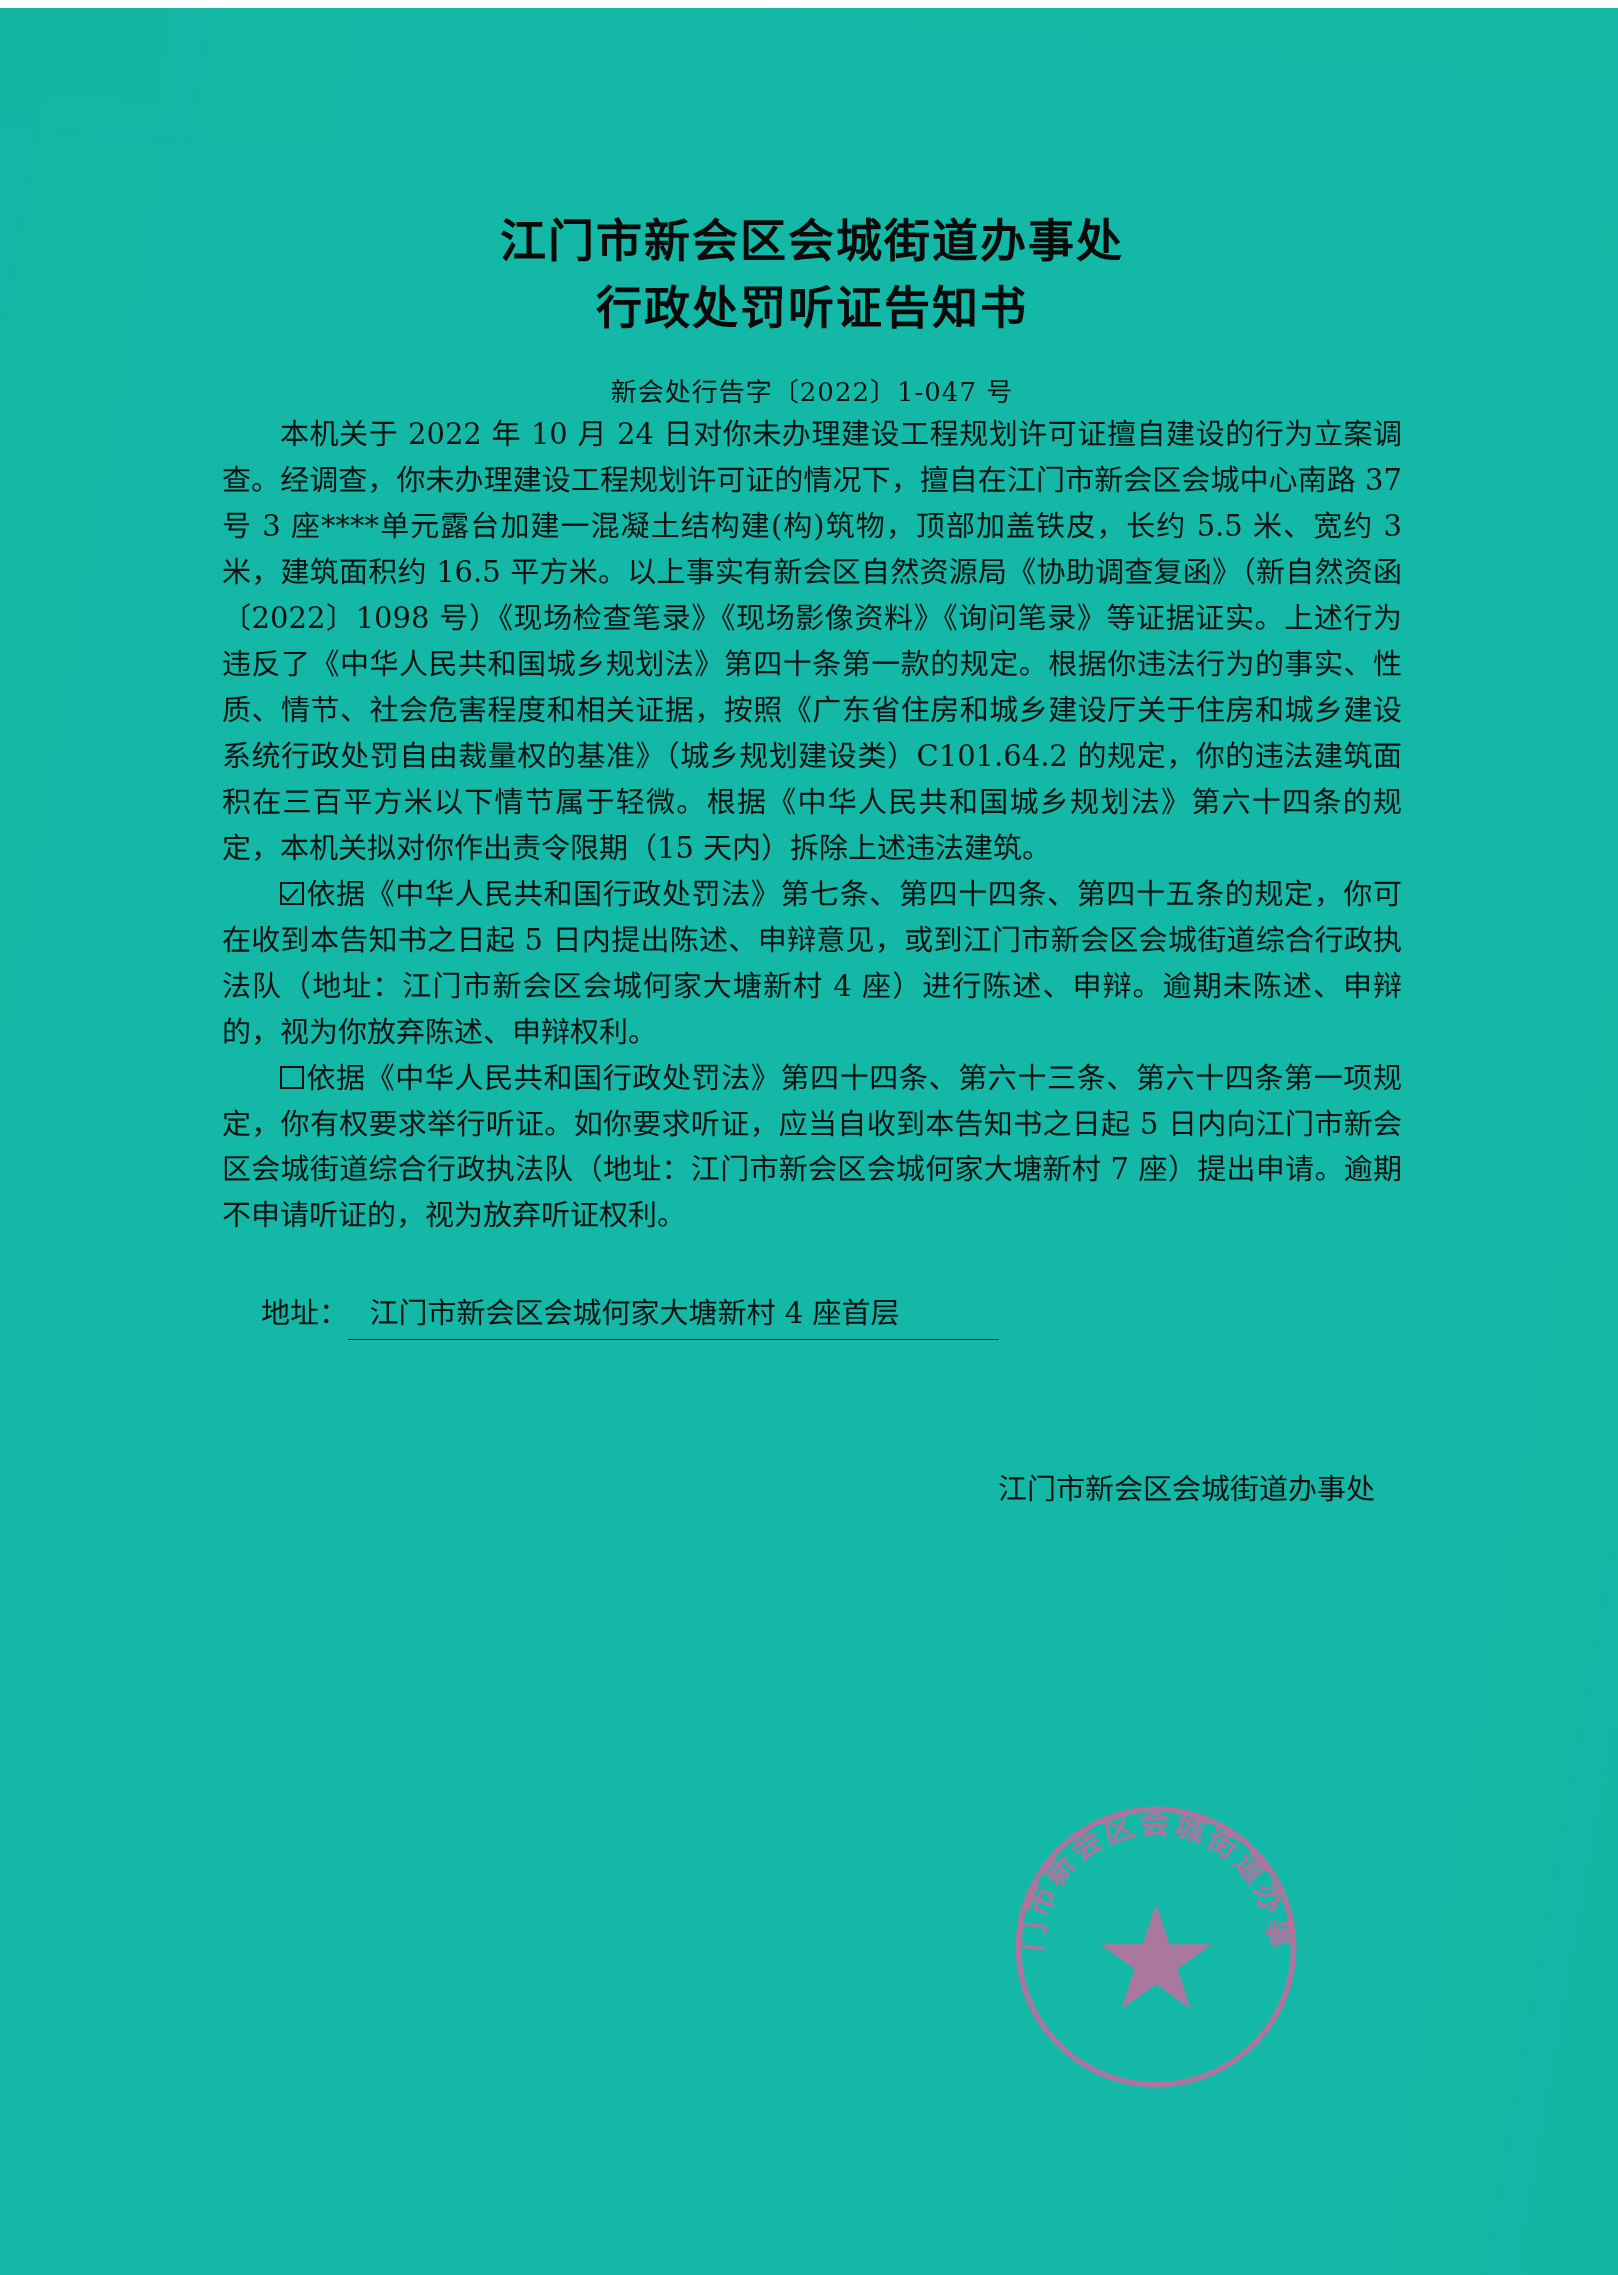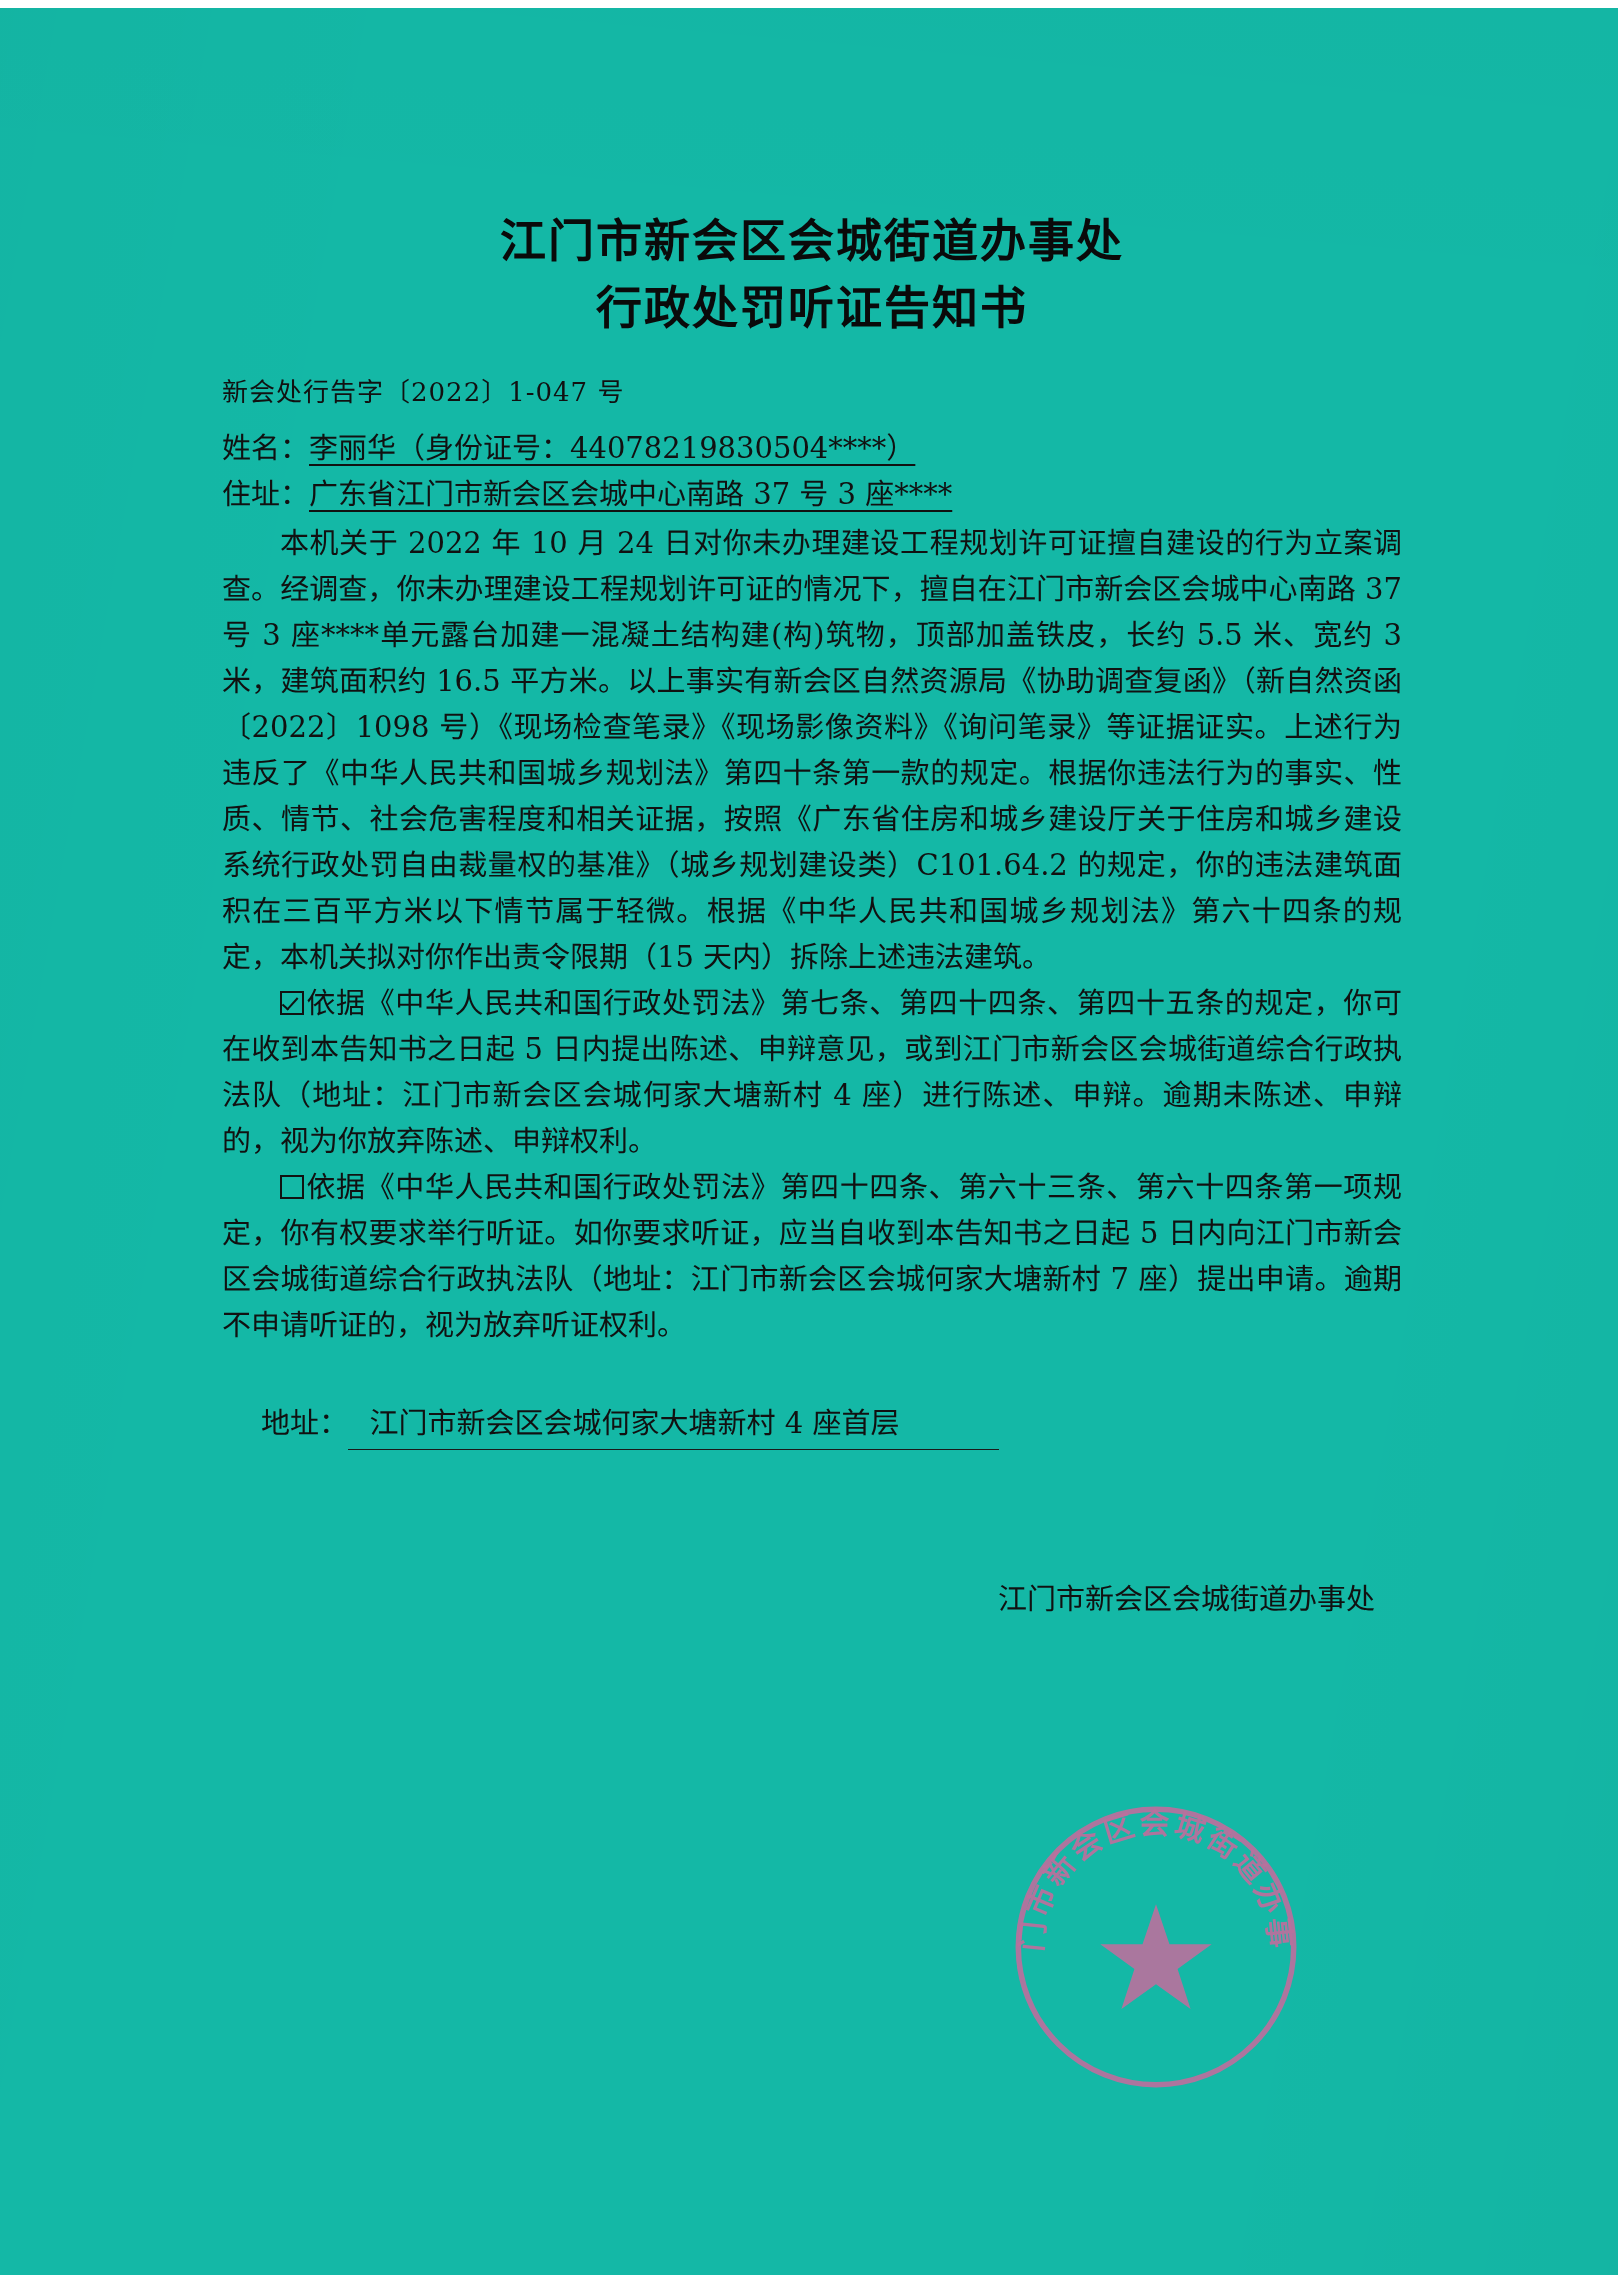--- a/index.html
+++ b/index.html
@@ -43,21 +43,21 @@
     font-weight: 700;
     font-size: 46px;
     letter-spacing: 2px;
     color: #0a0a0a;
     line-height: 1.32;
   }
   .title-line-1 { margin-top: 203px; }
   .title-line-2 { margin-top: 5.9px; }
 
   .doc-number {
-    text-align: left;
+    text-align: center;
     font-size: 26px;
     margin-top: 33px;
     letter-spacing: 1px;
   }
 
   
   .party-block {
     margin-top: 17.6px;
     font-size: 29px;
     line-height: 1.58;
@@ -157,28 +157,20 @@
 <div class="page">
   <div class="paper-tone"></div>
 
   <div class="content">
 
     <div class="doc-title title-line-1">江门市新会区会城街道办事处</div>
     <div class="doc-title title-line-2">行政处罚听证告知书</div>
 
     <div class="doc-number">新会处行告字〔2022〕1-047 号</div>
 
-    <div class="party-block">
-      <div class="party-row">
-        <span>姓名：</span><span class="u">李丽华（身份证号：44078219830504****）</span>
-      </div>
-      <div class="party-row">
-        <span>住址：</span><span class="u">广东省江门市新会区会城中心南路 37 号 3 座****</span>
-      </div>
-    </div>
 
     <div class="body-text">
       <p>本机关于 2022 年 10 月 24 日对你未办理建设工程规划许可证擅自建设的行为立案调查。经调查，你未办理建设工程规划许可证的情况下，擅自在江门市新会区会城中心南路 37 号 3 座****单元露台加建一混凝土结构建(构)筑物，顶部加盖铁皮，长约 5.5 米、宽约 3 米，建筑面积约 16.5 平方米。以上事实有新会区自然资源局《协助调查复函》（新自然资函〔2022〕1098 号）《现场检查笔录》《现场影像资料》《询问笔录》等证据证实。上述行为违反了《中华人民共和国城乡规划法》第四十条第一款的规定。根据你违法行为的事实、性质、情节、社会危害程度和相关证据，按照《广东省住房和城乡建设厅关于住房和城乡建设系统行政处罚自由裁量权的基准》（城乡规划建设类）C101.64.2 的规定，你的违法建筑面积在三百平方米以下情节属于轻微。根据《中华人民共和国城乡规划法》第六十四条的规定，本机关拟对你作出责令限期（15 天内）拆除上述违法建筑。</p>
 
       <p>
         <span class="cbox checked"></span><span>依据《中华人民共和国行政处罚法》第七条、第四十四条、第四十五条的规定，你可在收到本告知书之日起 5 日内提出陈述、申辩意见，或到江门市新会区会城街道综合行政执法队（地址：江门市新会区会城何家大塘新村 4 座）进行陈述、申辩。逾期未陈述、申辩的，视为你放弃陈述、申辩权利。</span>
       </p>
 
       <p>
         <span class="cbox"></span><span>依据《中华人民共和国行政处罚法》第四十四条、第六十三条、第六十四条第一项规定，你有权要求举行听证。如你要求听证，应当自收到本告知书之日起 5 日内向江门市新会区会城街道综合行政执法队（地址：江门市新会区会城何家大塘新村 7 座）提出申请。逾期不申请听证的，视为放弃听证权利。</span>

